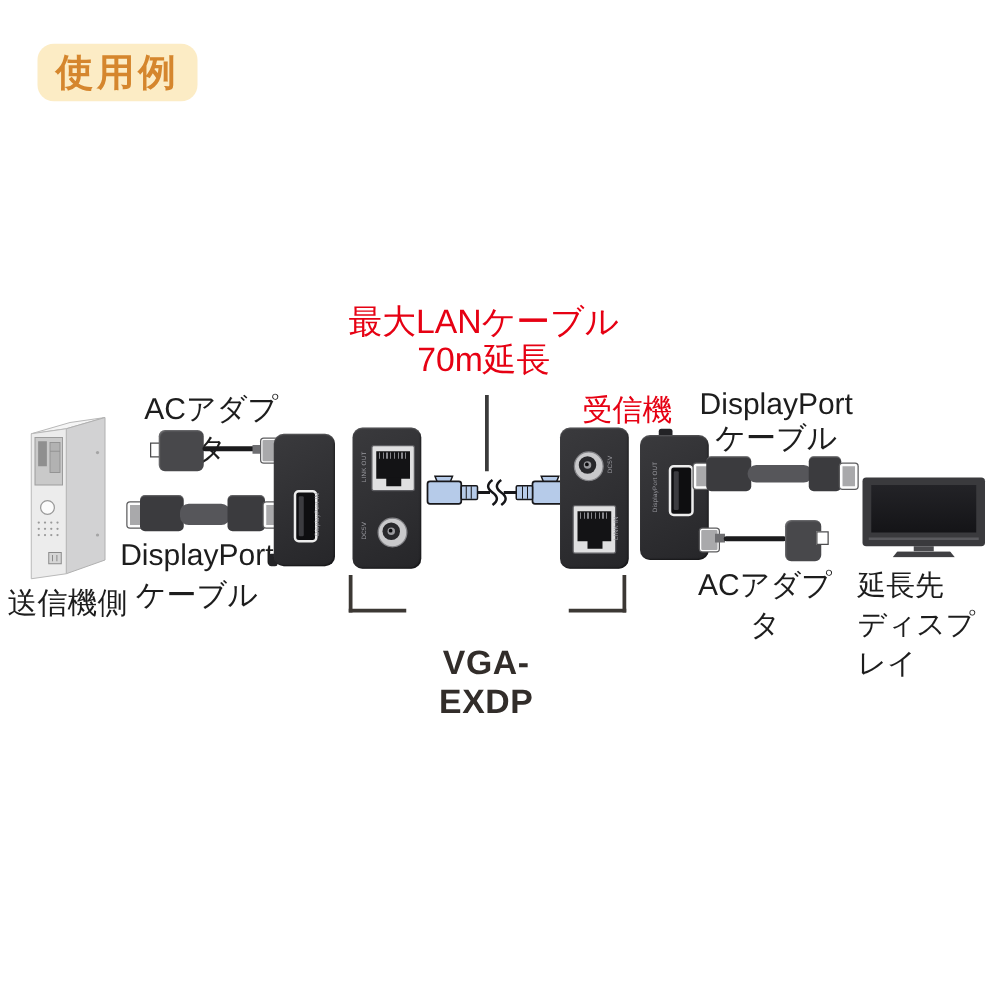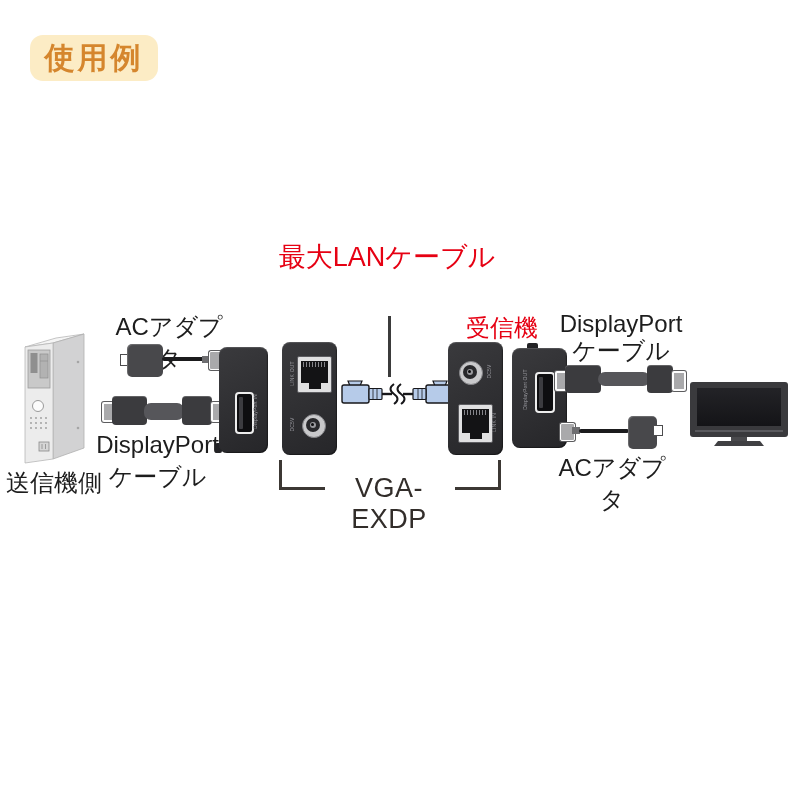--- a/index.html
+++ b/index.html
@@ -28,33 +28,34 @@
   .dpbody{position:absolute;background:#3b3b3e;border-radius:4px;box-shadow:inset 0 1px 0 rgba(255,255,255,.2);}
   .dptip{position:absolute;background:#a9a9ab;border:2px solid #fdfdfd;box-shadow:0 0 0 1px #5c5c5e;border-radius:2px;}
   .dpcab{position:absolute;background:#56565a;border-radius:7px;}
   .acbody{position:absolute;background:#48484b;border-radius:5px;box-shadow:inset 1px 1px 1px rgba(255,255,255,.2);}
   .prong{position:absolute;background:#fff;border:1.5px solid #4c4c4e;}
   .actip{position:absolute;background:#a9a9ab;border:1.5px solid #fdfdfd;box-shadow:0 0 0 1px #5c5c5e;border-radius:2px;}
   .acneck{position:absolute;background:#6e6e71;}
   .bracketL{position:absolute;border-left:3px solid #3c3834;border-bottom:3px solid #3c3834;}
   .bracketR{position:absolute;border-right:3px solid #3c3834;border-bottom:3px solid #3c3834;}
   .pointer{position:absolute;background:#3b3b3b;}
-  .model{position:absolute;font-weight:400;font-size:27px;color:#322d2a;text-align:center;letter-spacing:.5px;}
+  .model{position:absolute;font-weight:700;font-size:27px;color:#322d2a;text-align:center;letter-spacing:.5px;margin-top:42px;}
 </style>
 </head>
 <body>
 
 <div class="stage">
 
   <div class="badge">
     <span>使用例</span>
   </div>
 
   <div class="lbl red" style="left:267px;top:242px;width:240px;font-size:27px;line-height:31px;">
     <span>最大LANケーブル</span>
+    <span>70m延長</span>
   </div>
   <div class="pointer" style="left:388px;top:316px;width:3px;height:61px;"></div>
 
   <svg class="abs" style="left:16px;top:330px" width="100" height="136" viewBox="0 0 100 136">
     <polygon points="9,17 37,13 68,4 40,8" fill="#f5f5f5" stroke="#b8b8b8" stroke-width="0.8"></polygon>
     <polygon points="37,13 68,4 68,118 37,129" fill="#d2d2d3" stroke="#b0b0b0" stroke-width="0.8"></polygon>
     <polygon points="9,17 37,13 37,129 9,133" fill="#ececec" stroke="#b8b8b8" stroke-width="0.8"></polygon>
     <rect x="12" y="20" width="22" height="38" fill="#c9c9c9" stroke="#9c9c9c" stroke-width="0.8"></rect>
     <rect x="14.5" y="23" width="7" height="20" fill="#8f8f8f"></rect>
     <rect x="24" y="24" width="8" height="24" fill="#b2b2b2" stroke="#8f8f8f" stroke-width="0.7"></rect>
@@ -191,15 +192,17 @@
   <div class="lbl" style="left:551px;top:452px;width:122px;">ACアダプタ</div>
 
   <div class="abs" style="left:690px;top:382px;width:98px;height:64px;">
     <div class="abs" style="left:0;top:0;width:98px;height:55px;background:#3a3a3d;border-radius:3px;"></div>
     <div class="abs" style="left:7px;top:6px;width:84px;height:38px;background:linear-gradient(180deg,#232327,#141417);"></div>
     <div class="abs" style="left:5px;top:48px;width:88px;height:2px;background:#5a5a5e;"></div>
     <div class="abs" style="left:41px;top:55px;width:16px;height:4px;background:#4a4a4d;"></div>
     <div class="abs" style="left:24px;top:59px;width:50px;height:5px;background:#404043;clip-path:polygon(8% 0,92% 0,100% 100%,0 100%);"></div>
   </div>
   <div class="lbl" style="left:686px;top:453px;width:112px;text-align:left;font-size:23px;line-height:31px;">
+    <span>延長先</span>
+    <span>ディスプレイ</span>
   </div>
 
 </div>
 
 </body></html>

